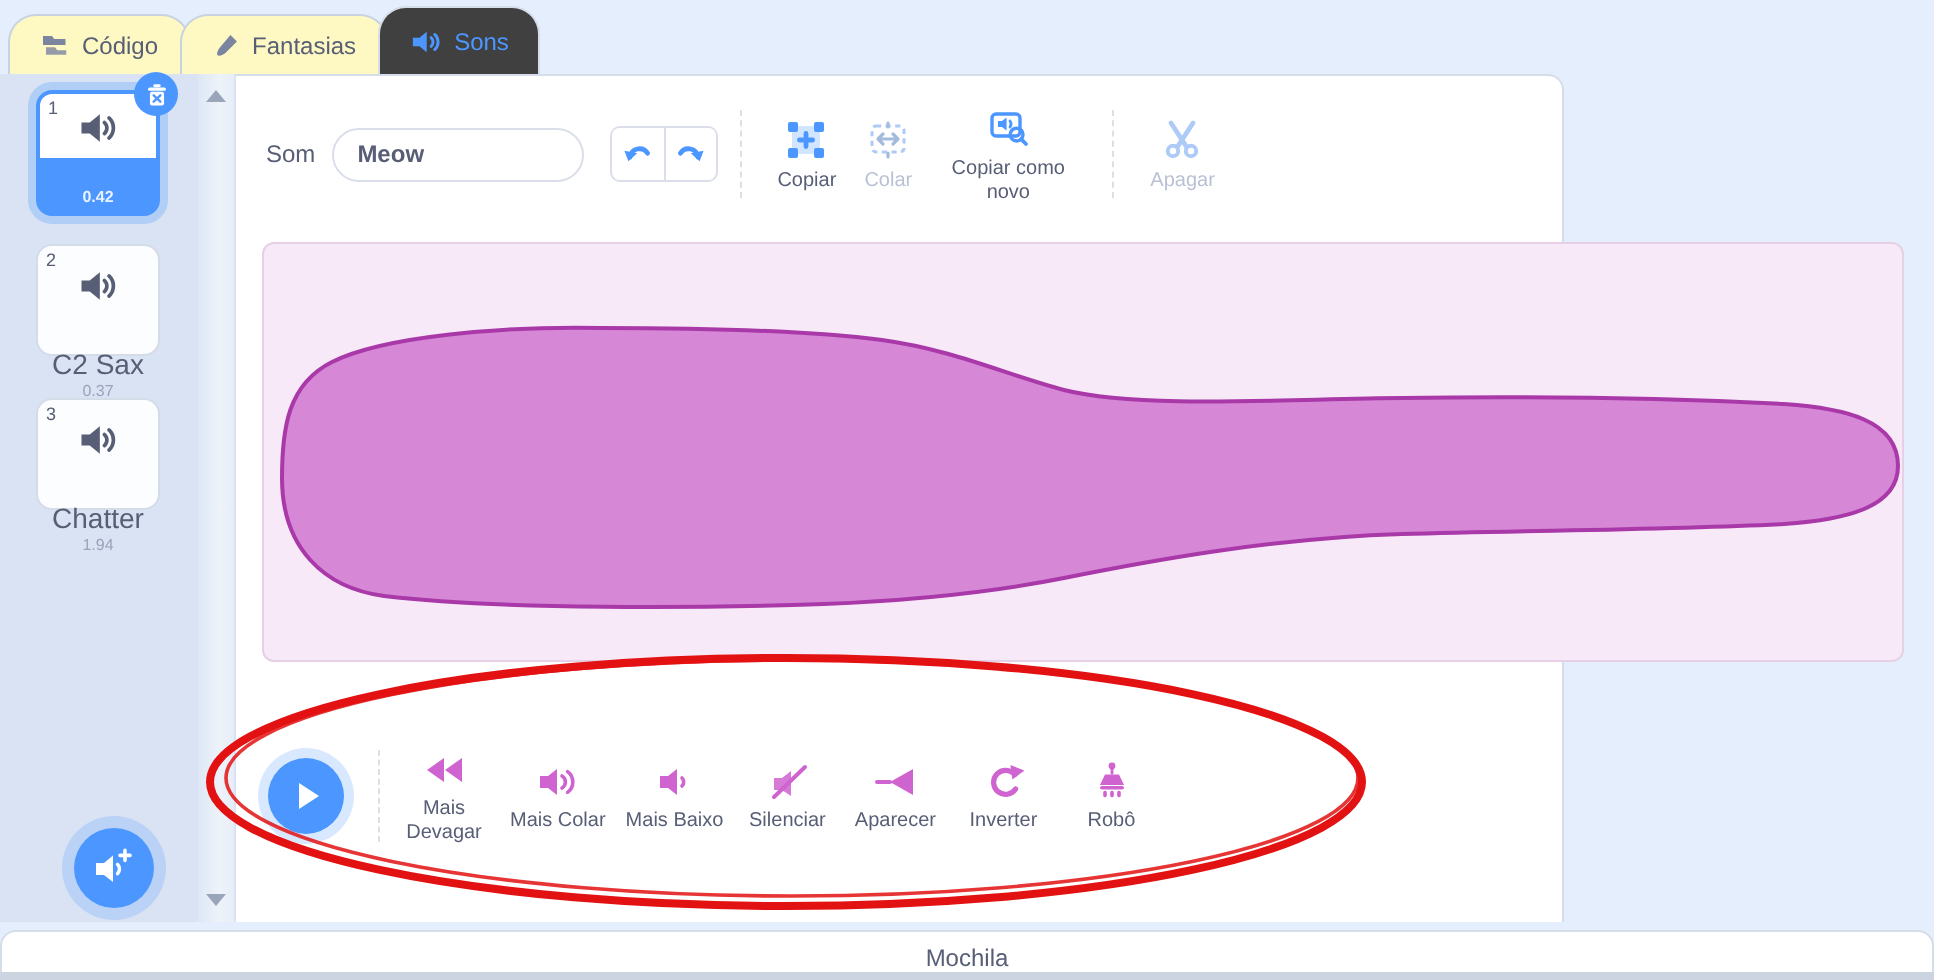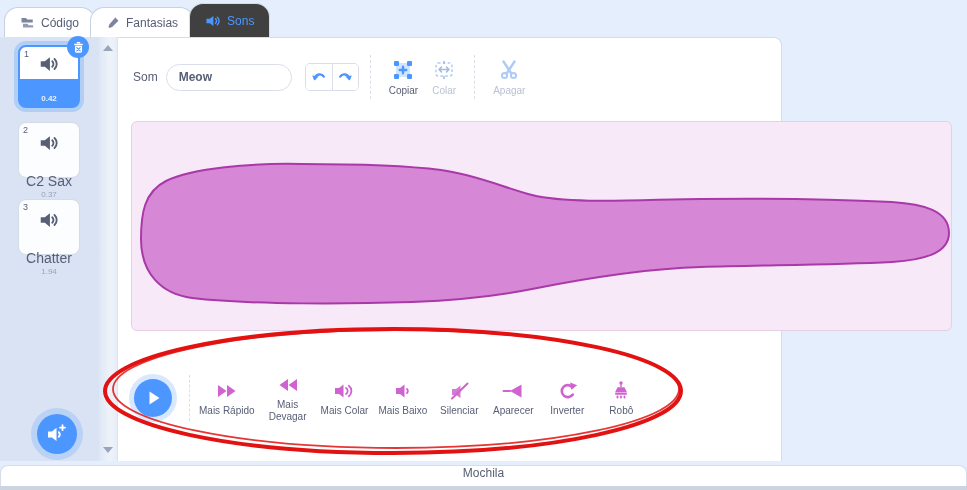--- a/index.html
+++ b/index.html
@@ -2,21 +2,21 @@
 <html><head>
 <meta charset="utf-8">
 <style>
   *{margin:0;padding:0;box-sizing:border-box}
   html,body{width:967px;height:490px;overflow:hidden}
   body{position:relative;background:#e4eefc;font-family:"Liberation Sans",sans-serif;
        --accent:#4C97FF; --fx:#CF63CF; --wave-fill:#D687D6; --wave-stroke:#A939A9; --annot:#E31212;}
 
   
   .tabbar{position:absolute;left:4px;top:0;height:37px;display:flex;align-items:flex-end;z-index:6}
-  .tab{display:flex;align-items:center;gap:6px;height:30px;padding:0 15px;background:#ffffff;
+  .tab{display:flex;align-items:center;gap:6px;height:30px;padding:0 15px;background:#fef9c3;
        border:1px solid #c7d2e2;border-bottom:none;border-radius:14px 14px 0 0;color:#575e75;
        font-size:12px;margin-right:-5px;position:relative;cursor:pointer}
   .tab.active{background:#404040;height:34px;color:var(--accent);z-index:7;border-color:#d5dde9}
   .tab .ticon{display:flex}
 
   
   .sidebar{position:absolute;left:0;top:37px;width:118px;height:424px;background:#d9e3f3}
   .scroll-strip{position:absolute;right:1px;top:0;width:18px;height:100%;
                 background:linear-gradient(to right,#dde7f5,#eef3fa 60%,#e7edf7)}
   .arr{position:absolute;left:4px;width:0;height:0;border-left:5px solid transparent;border-right:5px solid transparent}
@@ -68,21 +68,21 @@
   .play-btn{width:38px;height:38px;border-radius:50%;background:var(--accent);display:flex;align-items:center;
             justify-content:center;box-shadow:0 0 0 5px rgba(76,151,255,.22);margin-right:17px;cursor:pointer;flex:none}
   .effects-divider{width:0;height:46px;border-left:1px dashed #dadfe8;margin-right:4px}
   .fx-btn{display:flex;flex-direction:column;align-items:center;margin:0 5px;min-width:44px;cursor:pointer}
   .fx-btn .lbl{font-size:10px;color:#575e75;text-align:center;line-height:1.15;white-space:nowrap;margin-top:3px}
   .fx-btn .lbl.wrap{white-space:normal;max-width:46px}
 
   
   .backpack-bar{position:absolute;left:0;top:465px;width:967px;height:21px;background:#fff;
                 border:1px solid #d5dde9;border-bottom:none;border-radius:8px 8px 0 0;
-                display:flex;align-items:flex-start;justify-content:center;cursor:pointer;z-index:4}
+                display:flex;align-items:flex-end;justify-content:center;cursor:pointer;z-index:4}
   .backpack-bar .lbl{font-size:12px;color:#575e75}
   .bottom-strip{position:absolute;left:0;top:486px;width:967px;height:4px;background:#ccd4e2}
 
   
   .annotation{position:absolute;left:0;top:0;width:967px;height:490px;pointer-events:none;z-index:50}
   .annotation ellipse{fill:none;stroke:var(--annot)}
 
   .fx-fill{fill:var(--fx)}
   .fx-stroke{fill:none;stroke:var(--fx)}
   .ac-fill{fill:var(--accent)}
@@ -223,20 +223,30 @@
 
     <div class="tool-btn disabled">
       <svg width="24" height="24" viewBox="0 0 24 24">
         <rect x="4" y="5" width="16" height="13" rx="2" fill="none" stroke="#aecbf7" stroke-width="1.5" stroke-dasharray="2.6 2.2"></rect>
         <path d="M7 11.5 h10 M9.5 9 l-2.5 2.5 2.5 2.5 M14.5 9 l2.5 2.5 -2.5 2.5" fill="none" stroke="#a3bbdd" stroke-width="1.6" stroke-linecap="round" stroke-linejoin="round"></path>
         <path d="M12 3.5 v2 M12 18.5 v2" stroke="#a3bbdd" stroke-width="1.6" stroke-linecap="round"></path>
       </svg>
       <span class="lbl">Colar</span>
     </div>
 
+    <div class="tool-btn">
+      <svg width="24" height="24" viewBox="0 0 24 24">
+        <rect x="4" y="5" width="14" height="11" rx="2" class="ac-stroke" stroke-width="1.7"></rect>
+        <polygon class="ac-fill" points="7,8.5 9,8.5 11.3,6.8 11.3,13.2 9,11.5 7,11.5"></polygon>
+        <path d="M13 8.5 a2.6 2.6 0 0 1 0 3" class="ac-stroke" stroke-width="1.4" stroke-linecap="round"></path>
+        <circle cx="16.3" cy="15.3" r="3.2" fill="#fff" class="ac-stroke" stroke-width="1.7"></circle>
+        <path d="M18.6 17.6 L21 20" class="ac-stroke" stroke-width="1.9" stroke-linecap="round"></path>
+      </svg>
+      <span class="lbl wrap">Copiar como novo</span>
+    </div>
 
     <div class="vdivider"></div>
 
     <div class="tool-btn disabled">
       <svg width="24" height="24" viewBox="0 0 24 24">
         <path d="M6.5 3.5 L14 15 M17.5 3.5 L10 15" stroke="#aecbf7" stroke-width="2.4" stroke-linecap="round"></path>
         <circle cx="7.5" cy="17.5" r="2.6" fill="none" stroke="#aecbf7" stroke-width="2"></circle>
         <circle cx="16.5" cy="17.5" r="2.6" fill="none" stroke="#aecbf7" stroke-width="2"></circle>
       </svg>
       <span class="lbl">Apagar</span>
@@ -263,27 +273,20 @@
   </div>
 
   <div class="effects-row">
     <div class="play-btn">
       <svg width="20" height="20" viewBox="0 0 20 20">
           <polygon fill="#fff" points="6.5,3.5 16.5,10 6.5,16.5"></polygon>
         </svg>
     </div>
     <div class="effects-divider"></div>
 
-    <div class="fx-btn">
-      <svg width="22" height="22" viewBox="0 0 22 22">
-        <polygon class="fx-fill" points="2,5 10.5,11 2,17"></polygon>
-          <polygon class="fx-fill" points="11,5 19.5,11 11,17"></polygon>
-      </svg>
-      <span class="lbl">Mais Rápido</span>
-    </div>
 
     <div class="fx-btn">
       <svg width="22" height="22" viewBox="0 0 22 22">
         <polygon class="fx-fill" points="20,5 11.5,11 20,17"></polygon>
           <polygon class="fx-fill" points="11,5 2.5,11 11,17"></polygon>
       </svg>
       <span class="lbl wrap">Mais Devagar</span>
     </div>
 
     <div class="fx-btn">

